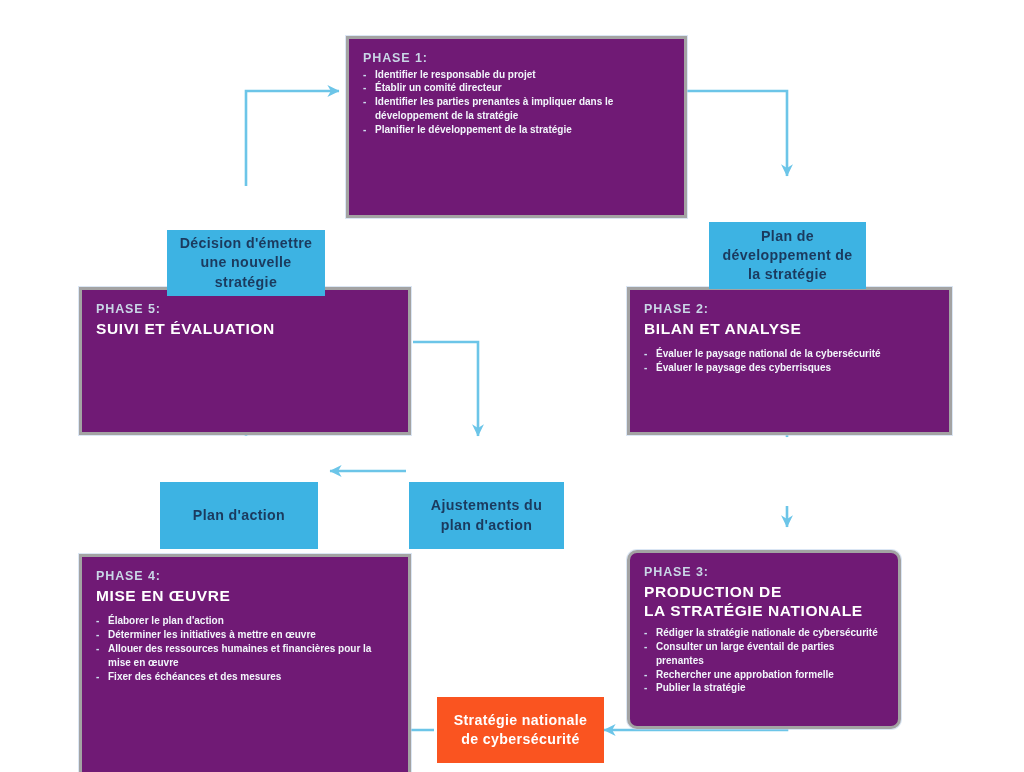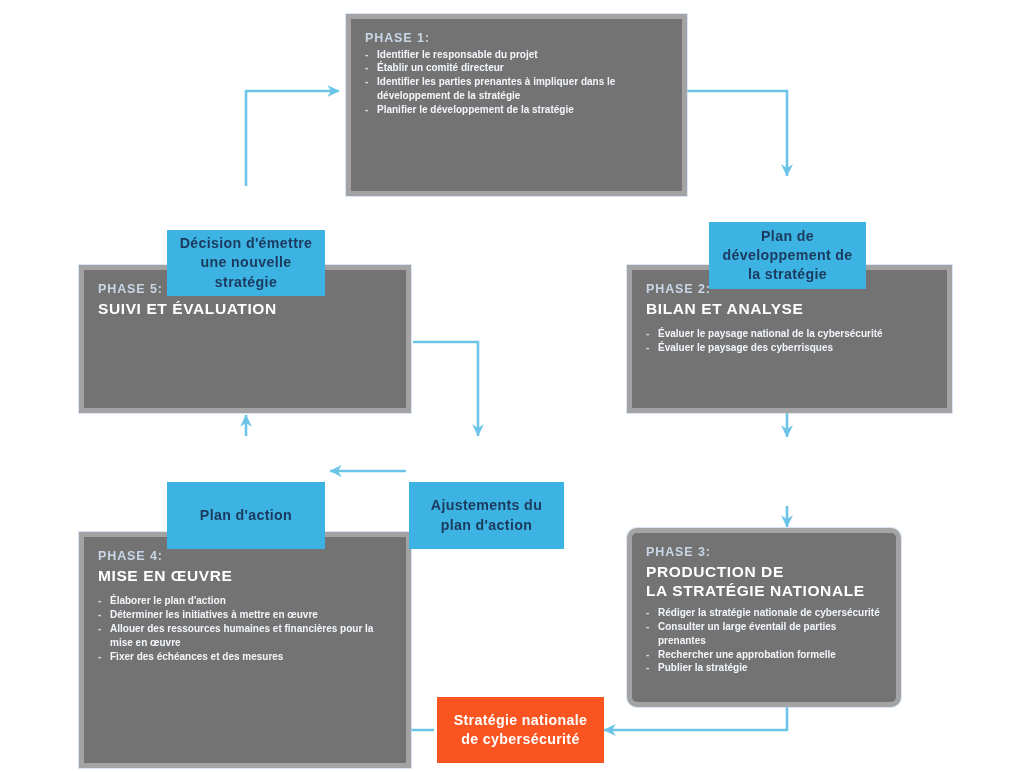--- a/index.html
+++ b/index.html
@@ -24,26 +24,27 @@
     left: 0;
     top: 0;
     width: 1024px;
     height: 772px;
     pointer-events: none;
   }
 
   
   .phase-box {
     position: absolute;
-    background: #737373;
+    background: #701a75;
     box-sizing: border-box;
-    border: 5px solid #a3a3a3;
+    border: 3px solid #a3a3a3;
     box-shadow: 0 0 0 1px rgba(190,210,235,0.55);
     padding: 12px 14px 10px 14px;
     color: #ffffff;
+    margin-top: 22px;
   }
   .phase-kicker {
     font-size: 12.5px;
     font-weight: bold;
     letter-spacing: 0.9px;
     color: #c9d6e6;
     line-height: 1.25;
     margin: 0 0 1px 0;
   }
   .phase-title {
@@ -203,21 +204,21 @@
 
   <div class="lb-box" style="left:167px; top:185px; width:158px; height:66px;">
     <span>Décision d'émettre une nouvelle stratégie</span>
   </div>
 
   <div class="lb-box" style="left:709px; top:177px; width:157px; height:67px;">
     <span>Plan de développement de la stratégie</span>
   </div>
 
 
-  <div class="lb-box" style="left:167px; top:437px; width:158px; height:67px;">
+  <div class="lb-box" style="left:160px; top:437px; width:158px; height:67px;">
     <span>Plan d'action</span>
   </div>
 
   <div class="lb-box" style="left:409px; top:437px; width:155px; height:67px;">
     <span>Ajustements du plan d'action</span>
   </div>
 
   <div class="orange-box" style="left:437px; top:697px; width:167px; height:66px;">
     <span>Stratégie nationale de cybersécurité</span>
   </div>

